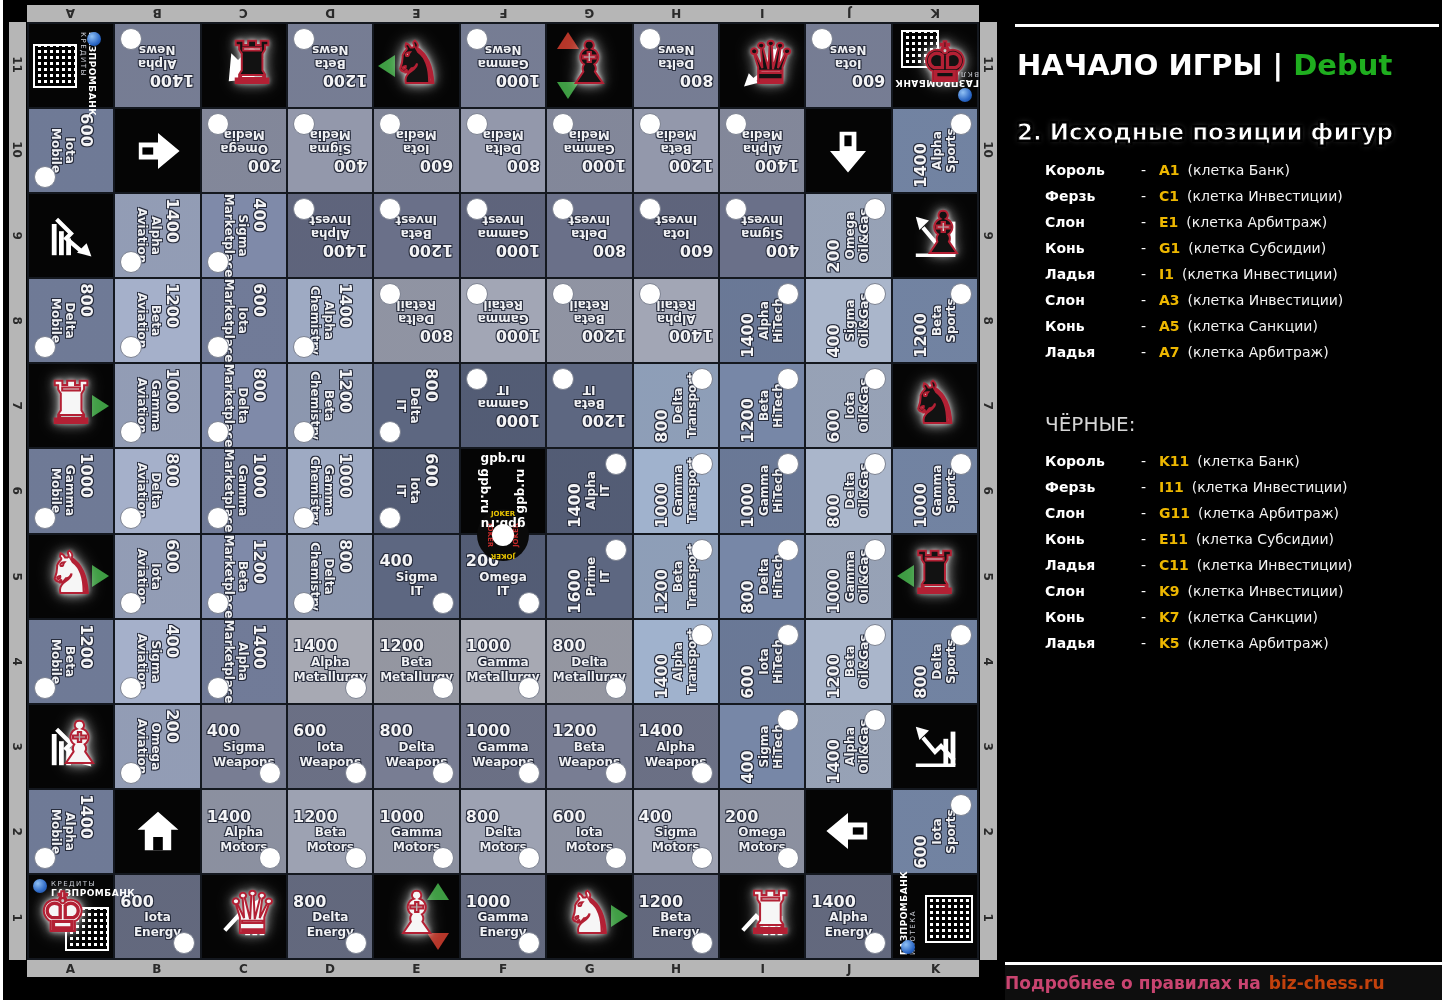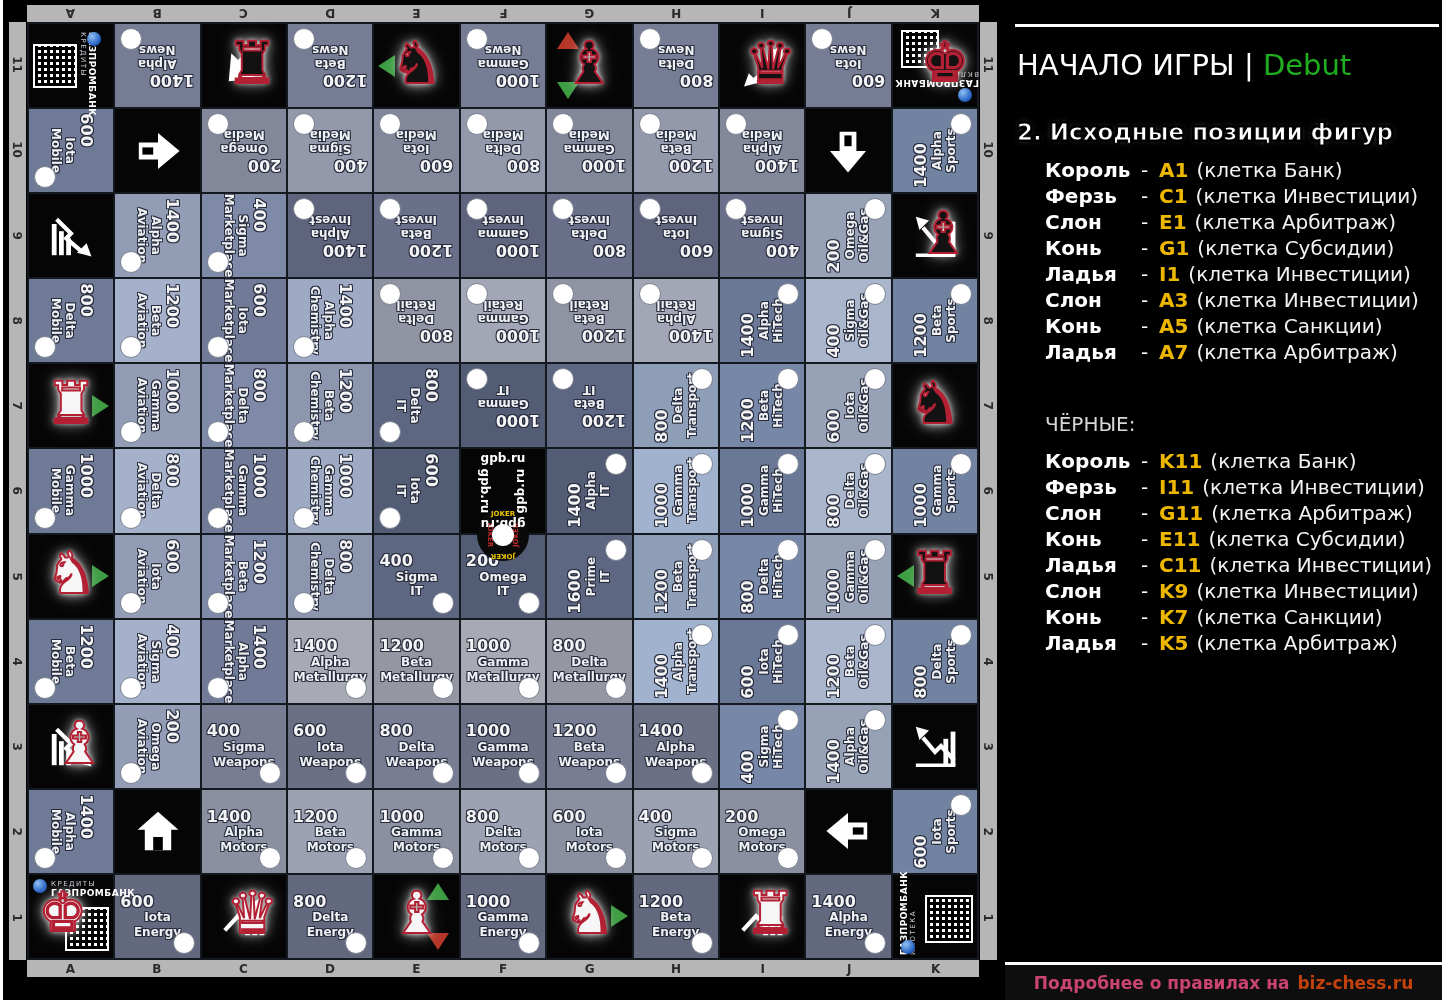--- a/index.html
+++ b/index.html
@@ -85,35 +85,35 @@
              width:22px;height:22px;border-radius:50%;background:#fff;}
   .jring .jt{position:absolute;left:50%;top:1px;transform:translateX(-50%);font-size:7px;font-weight:bold;color:#e8c400;}
   .jring .jb2{position:absolute;left:50%;bottom:1px;transform:translateX(-50%) rotate(180deg);font-size:7px;font-weight:bold;color:#e8c400;}
   .jring .jl{position:absolute;left:1px;top:50%;transform:translateY(-50%) rotate(90deg);font-size:7px;font-weight:bold;color:#c42a2a;}
   .jring .jr2{position:absolute;right:1px;top:50%;transform:translateY(-50%) rotate(-90deg);font-size:7px;font-weight:bold;color:#c42a2a;}
 
   
   .panel{position:absolute;left:1002px;top:0;width:440px;height:963px;background:#000;box-sizing:border-box;}
   .panel-topline{position:absolute;left:10px;top:24px;width:424px;height:3px;background:#fff;}
   .panel-inner{position:absolute;left:12px;top:40px;right:8px;}
-  .p-title{font-size:29px;font-weight:normal;color:#fff;margin-top:8px;white-space:nowrap;}
+  .p-title{font-size:29px;font-weight:bold;color:#fff;margin-top:8px;white-space:nowrap;}
   .p-title .accent{color:#1fae1f;}
   .p-heading{font-size:23px;font-weight:bold;color:#fff;margin-top:37px;
              -webkit-text-stroke:1px #000;
              text-shadow:-2px -2px 0 #000,2px -2px 0 #000,-2px 2px 0 #000,2px 2px 0 #000,0 0 6px rgba(255,255,255,.35);}
   .p-label{font-size:20px;color:#d6d6d6;margin-top:47px;margin-left:28px;}
   .plist{margin-top:12px;margin-left:28px;}
-  .prow{display:flex;font-size:20px;line-height:26px;color:#f2f2f2;}
+  .prow{display:flex;font-size:14px;line-height:26px;color:#f2f2f2;}
   .prow .pname{width:96px;font-weight:bold;color:#fff;}
   .prow .pdash{width:18px;color:#fff;}
   .prow .ppos{font-weight:bold;color:#edb700;margin-right:8px;}
   .p-note-label{font-size:20px;color:#94a0ae;margin-top:70px;}
   .p-note{font-size:19px;color:#aab4c0;margin-top:26px;line-height:1.55;max-width:400px;}
   .panel-footer{position:absolute;left:1002px;right:0;bottom:0;height:35px;background:#0e0e0e;
-                border-top:3px solid #fff;display:flex;align-items:center;justify-content:center;gap:8px;z-index:5;}
+                border-top:3px solid #fff;display:flex;align-items:center;justify-content:flex-start;gap:8px;z-index:5;}
   .panel-footer .ftxt{font-size:17px;font-weight:bold;color:#c94470;}
   .panel-footer .flink{font-size:17px;font-weight:bold;color:#c2410c;text-decoration:none;}
 </style>
 </head>
 <body>
 
 <div class="stage">
 
   <div class="board-wrap">
     <div class="frame frame-top">

